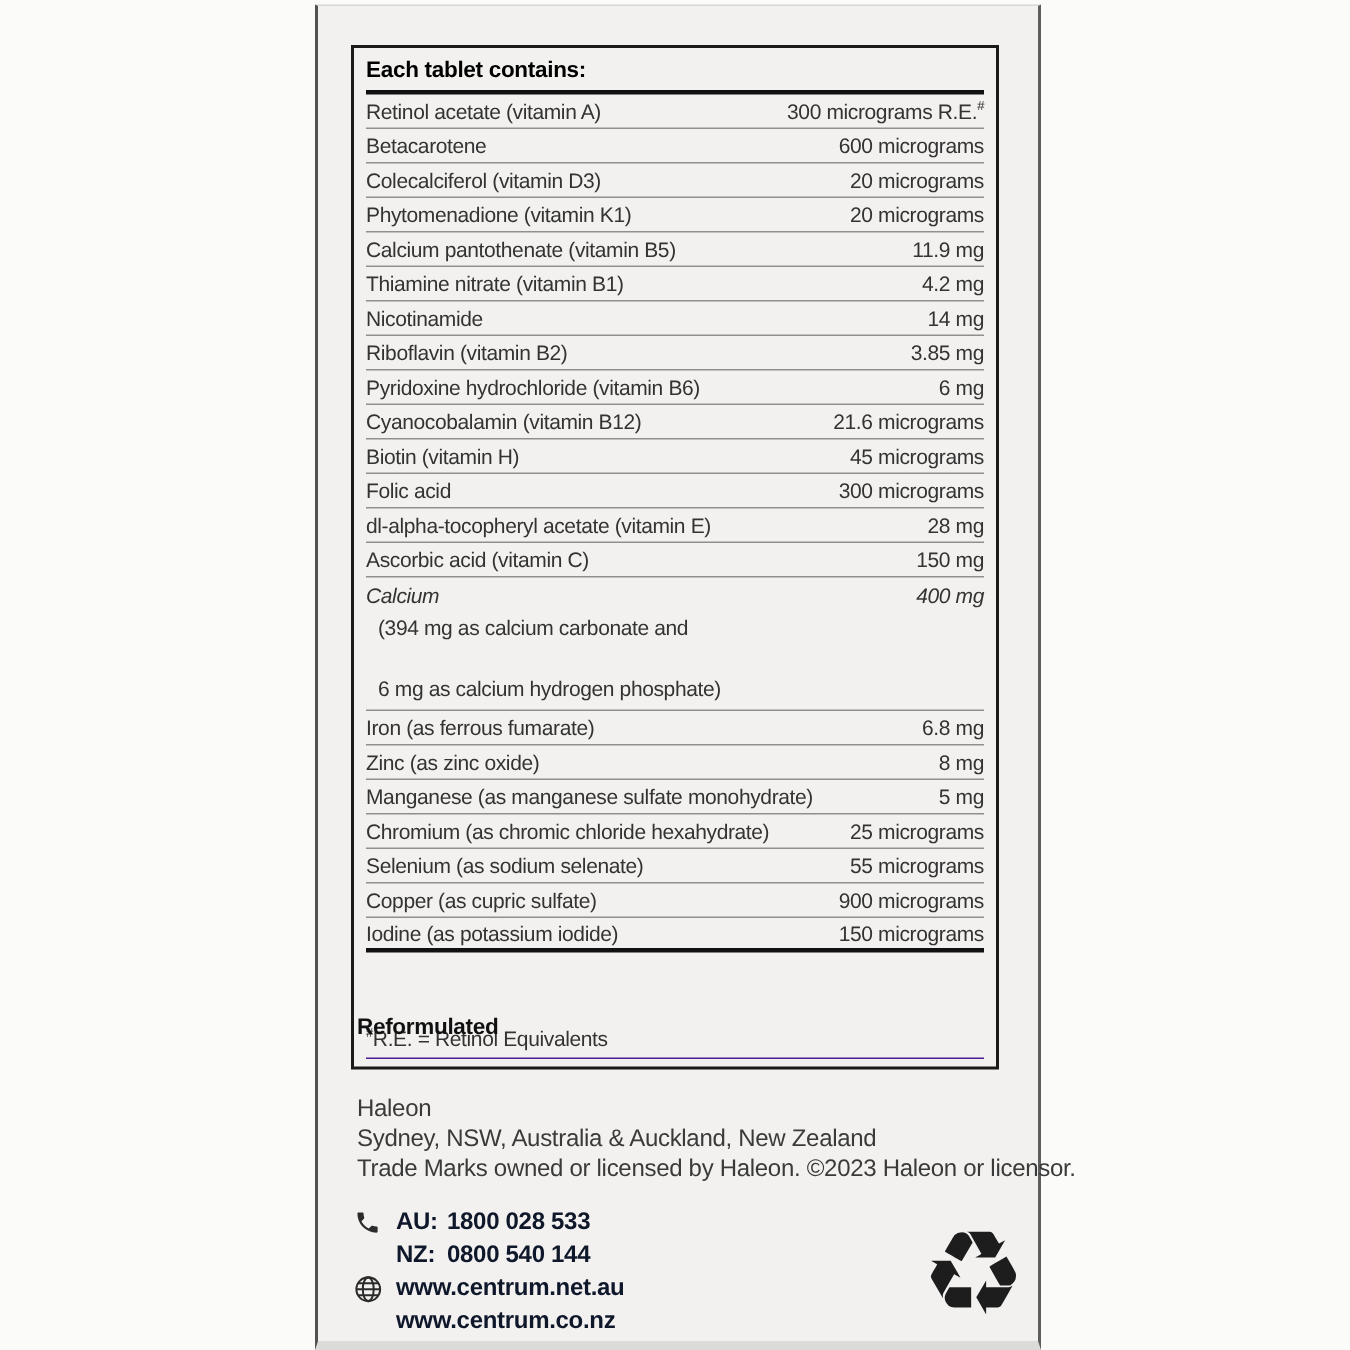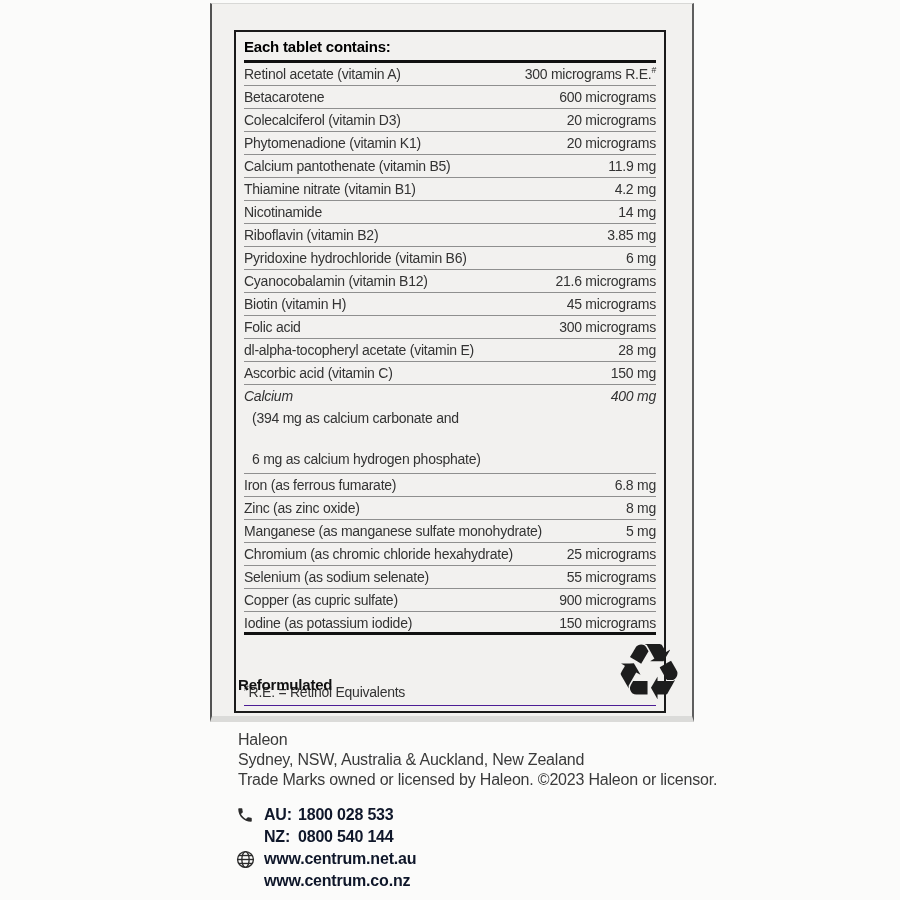--- a/index.html
+++ b/index.html
@@ -8,21 +8,21 @@
     background: #fbfbfa;
     font-family: "Liberation Sans", "DejaVu Sans", sans-serif;
     overflow: hidden;
   }
   .stage { position: relative; width: 900px; height: 900px; }
 
   
   .packet {
     position: absolute;
     left: 210px; top: 3px;
-    width: 484px; height: 719px;
+    width: 484px; height: 897px;
     background: #f2f1ef;
     border-left: 2px solid #525252;
     border-right: 2px solid #5e5e5e;
     border-top: 1px solid #d8d8d6;
     border-bottom: 6px solid #dbdbd9;
   }
 
   
   .ing-box {
     position: absolute;
@@ -38,21 +38,21 @@
     line-height: 18px;
     color: #000;
     padding: 6px 0 4px 0;
     border-bottom: 3px solid #111;
     letter-spacing: -0.2px;
   }
   .ing-table { width: 100%; }
   .ing-row {
     display: flex;
     justify-content: space-between;
-    align-items: flex-start;
+    align-items: center;
     border-bottom: 1px solid #8f8f8f;
     font-size: 14px;
     line-height: 22px;
     height: 23px;
     letter-spacing: -0.25px;
     white-space: nowrap;
   }
   .ing-row.no-border { border-bottom: none; font-style: italic; }
   .ing-row .ing-name { text-align: left; }
   .ing-row .ing-amount { text-align: right; }

